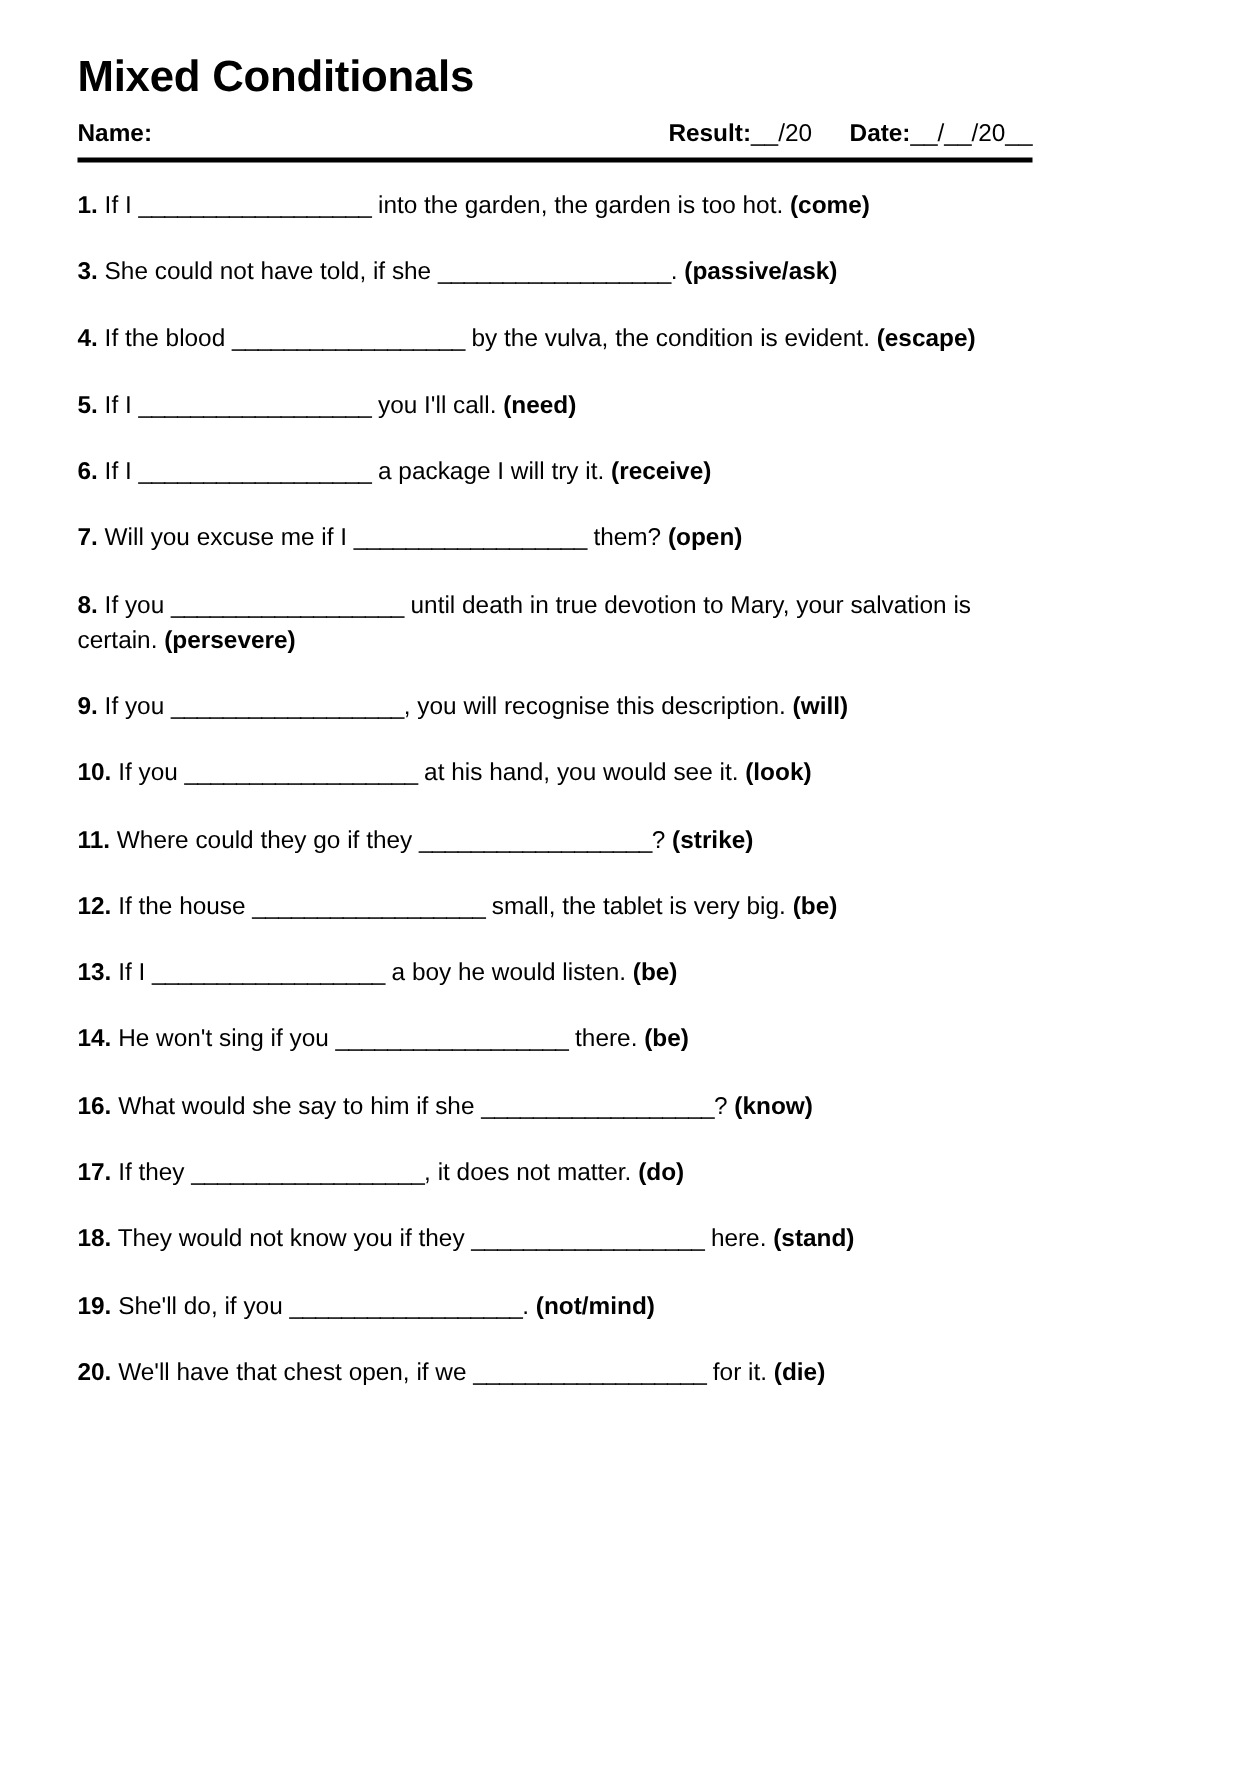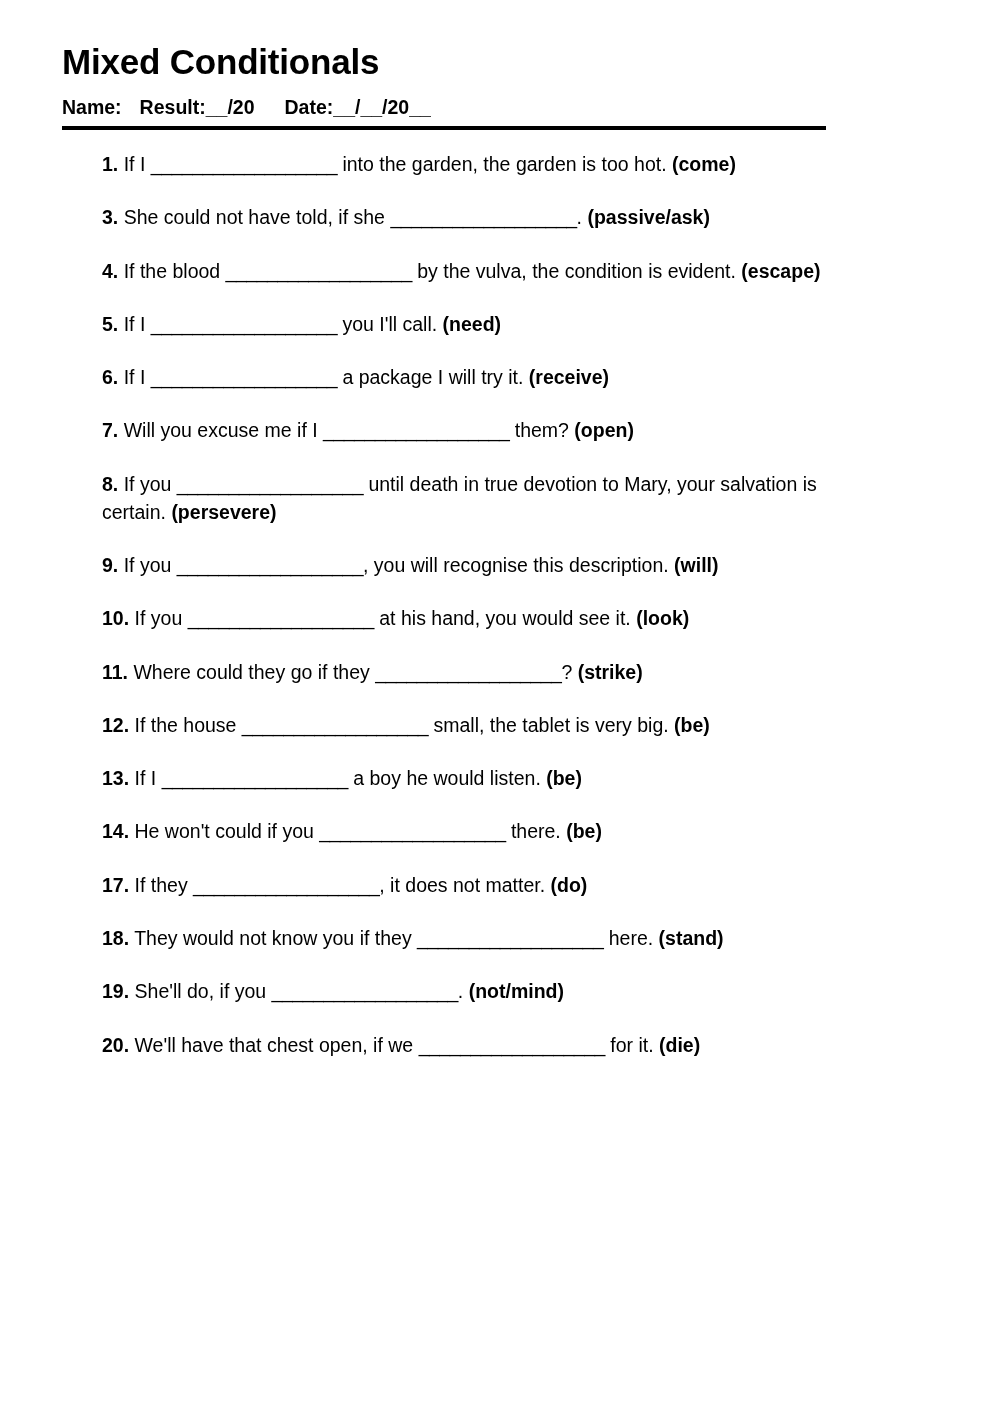--- a/index.html
+++ b/index.html
@@ -30,43 +30,42 @@
     font-weight: bold;
     letter-spacing: -0.2px;
     line-height: 1;
     padding-top: 44px;
     margin: 0;
   }
 
   .meta-row {
     display: flex;
     align-items: baseline;
-    justify-content: flex-start;
+    justify-content: space-between;
     margin-top: 17px;
     font-size: 19.5px;
-    gap: 18px;
   }
   .meta-left {
     font-weight: bold;
   }
   .meta-right {
     display: flex;
     align-items: baseline;
     gap: 30px;
     white-space: nowrap;
   }
   .meta-field {
     font-size: 19.5px;
   }
   .meta-field .meta-label {
     font-weight: bold;
     margin-top: 14px;
   }
   .meta-field .meta-value {
-    font-weight: bold;
+    font-weight: normal;
   }
 
   .header-rule {
     margin-top: 7px;
     border: 0;
     border-top: 4px solid #000000;
     height: 0;
   }
 
   
@@ -74,21 +73,20 @@
     margin: 0;
     padding: 0;
     list-style: none;
     margin-top: 20px;
   }
   .question-item {
     font-size: 19.5px;
     line-height: 1.45;
     margin-bottom: 25px;
     text-align: left;
-    margin-left: 40px;
   }
   .q-num {
     font-weight: bold;
   }
   .q-text {
     font-weight: normal;
   }
   .q-blank {
     font-weight: normal;
     letter-spacing: -0.5px;
@@ -120,20 +118,21 @@
       <li class="question-item"><span class="q-num">4.</span><span class="q-text"> If the blood </span><span class="q-blank">__________________</span><span class="q-text"> by the vulva, the condition is evident. </span><span class="q-verb">(escape)</span></li>
       <li class="question-item"><span class="q-num">5.</span><span class="q-text"> If I </span><span class="q-blank">__________________</span><span class="q-text"> you I'll call. </span><span class="q-verb">(need)</span></li>
       <li class="question-item"><span class="q-num">6.</span><span class="q-text"> If I </span><span class="q-blank">__________________</span><span class="q-text"> a package I will try it. </span><span class="q-verb">(receive)</span></li>
       <li class="question-item"><span class="q-num">7.</span><span class="q-text"> Will you excuse me if I </span><span class="q-blank">__________________</span><span class="q-text"> them? </span><span class="q-verb">(open)</span></li>
       <li class="question-item"><span class="q-num">8.</span><span class="q-text"> If you </span><span class="q-blank">__________________</span><span class="q-text"> until death in true devotion to Mary, your salvation is certain. </span><span class="q-verb">(persevere)</span></li>
       <li class="question-item"><span class="q-num">9.</span><span class="q-text"> If you </span><span class="q-blank">__________________</span><span class="q-text">, you will recognise this description. </span><span class="q-verb">(will)</span></li>
       <li class="question-item"><span class="q-num">10.</span><span class="q-text"> If you </span><span class="q-blank">__________________</span><span class="q-text"> at his hand, you would see it. </span><span class="q-verb">(look)</span></li>
       <li class="question-item"><span class="q-num">11.</span><span class="q-text"> Where could they go if they </span><span class="q-blank">__________________</span><span class="q-text">? </span><span class="q-verb">(strike)</span></li>
       <li class="question-item"><span class="q-num">12.</span><span class="q-text"> If the house </span><span class="q-blank">__________________</span><span class="q-text"> small, the tablet is very big. </span><span class="q-verb">(be)</span></li>
       <li class="question-item"><span class="q-num">13.</span><span class="q-text"> If I </span><span class="q-blank">__________________</span><span class="q-text"> a boy he would listen. </span><span class="q-verb">(be)</span></li>
-      <li class="question-item"><span class="q-num">14.</span><span class="q-text"> He won't could if you </span><span class="q-blank">__________________</span><span class="q-text"> there. </span><span class="q-verb">(be)</span></li>
+      <li class="question-item"><span class="q-num">14.</span><span class="q-text"> He won't sing if you </span><span class="q-blank">__________________</span><span class="q-text"> there. </span><span class="q-verb">(be)</span></li>
+      <li class="question-item"><span class="q-num">16.</span><span class="q-text"> What would she say to him if she </span><span class="q-blank">__________________</span><span class="q-text">? </span><span class="q-verb">(know)</span></li>
       <li class="question-item"><span class="q-num">17.</span><span class="q-text"> If they </span><span class="q-blank">__________________</span><span class="q-text">, it does not matter. </span><span class="q-verb">(do)</span></li>
       <li class="question-item"><span class="q-num">18.</span><span class="q-text"> They would not know you if they </span><span class="q-blank">__________________</span><span class="q-text"> here. </span><span class="q-verb">(stand)</span></li>
       <li class="question-item"><span class="q-num">19.</span><span class="q-text"> She'll do, if you </span><span class="q-blank">__________________</span><span class="q-text">. </span><span class="q-verb">(not/mind)</span></li>
       <li class="question-item"><span class="q-num">20.</span><span class="q-text"> We'll have that chest open, if we </span><span class="q-blank">__________________</span><span class="q-text"> for it. </span><span class="q-verb">(die)</span></li>
     </ol>
 
 </div>
 
 </body></html>

